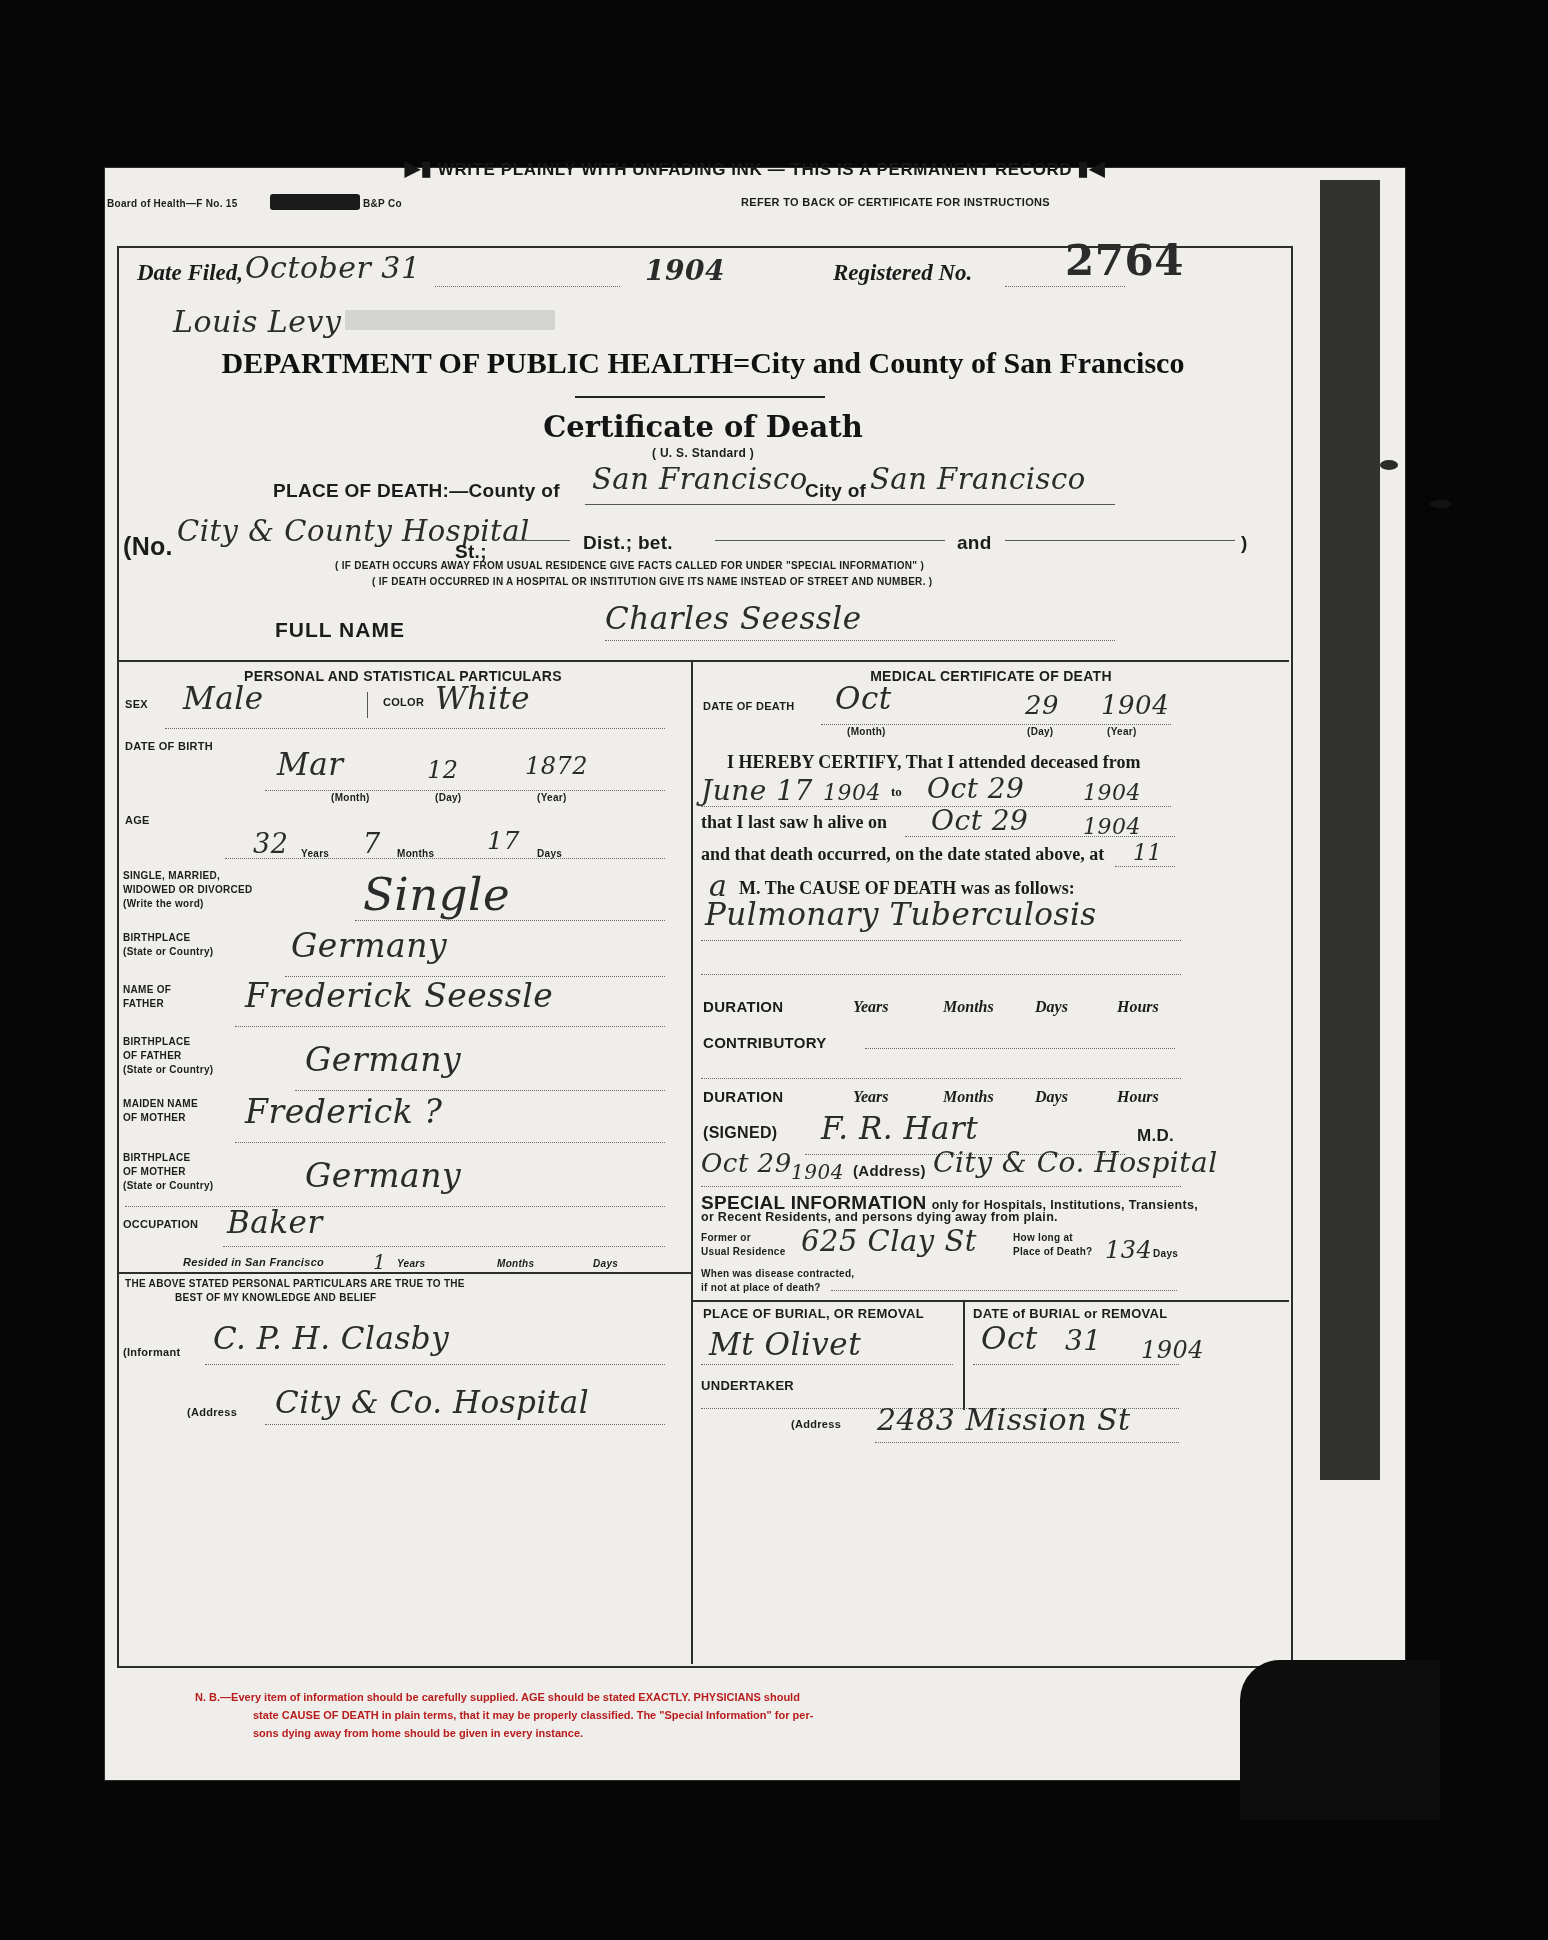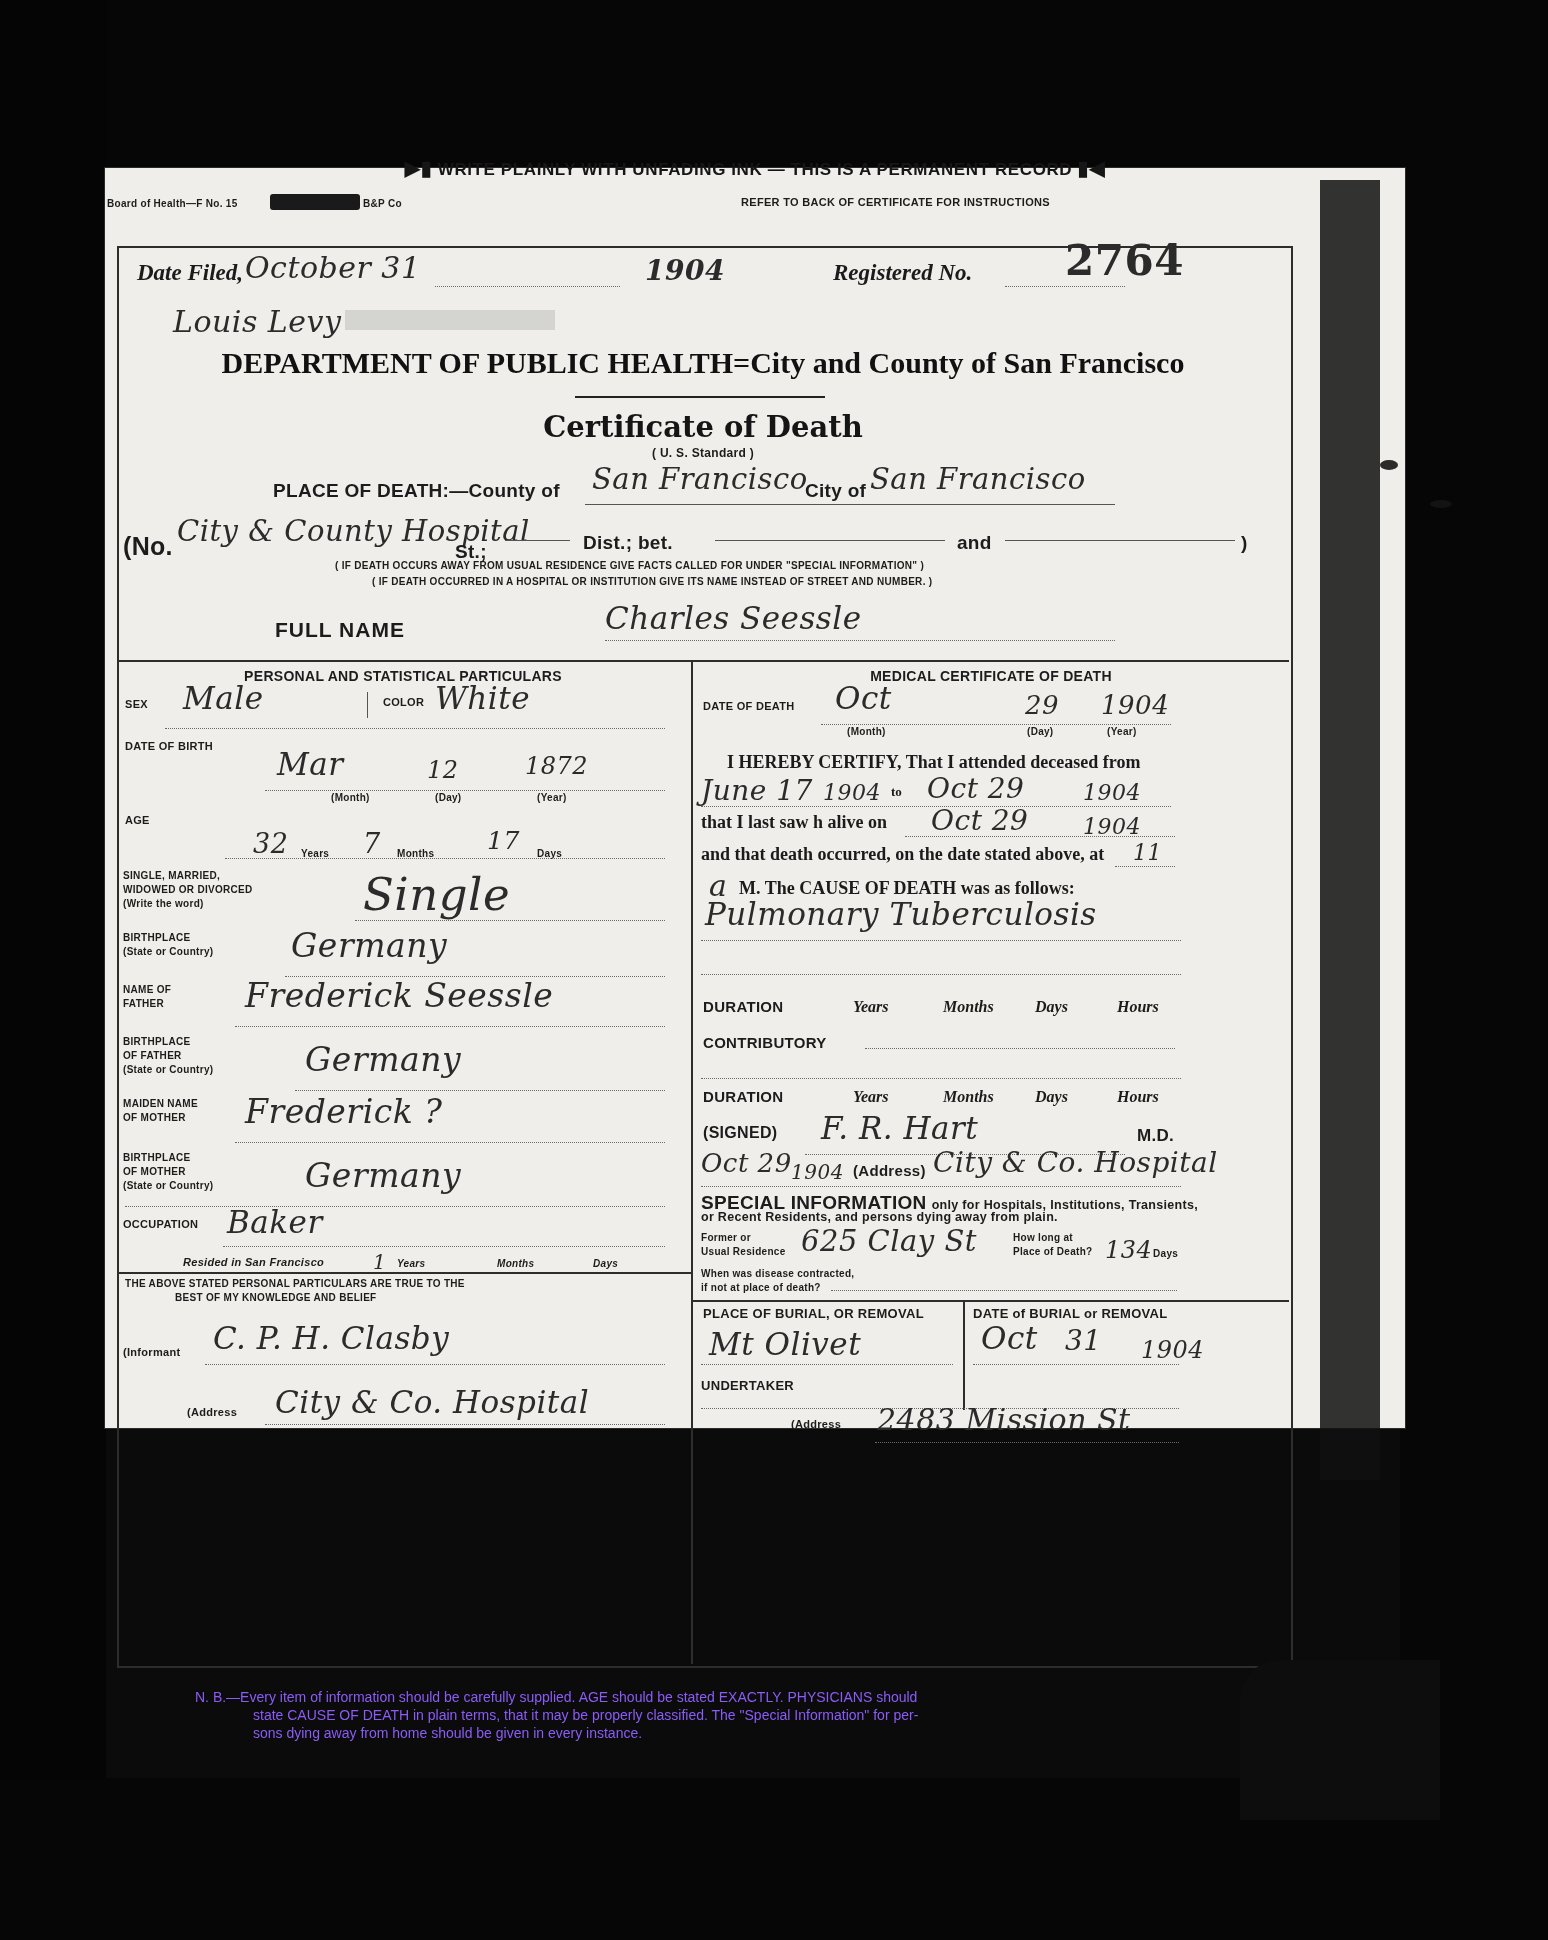--- a/index.html
+++ b/index.html
@@ -18,21 +18,21 @@
     width: 1548px;
     height: 1940px;
     background: #0b0b0b;
   }
   
   .sheet {
     position: absolute;
     left: 105px;
     top: 168px;
     width: 1300px;
-    height: 1260px;
+    height: 1612px;
     background: #efeeea;
     box-shadow: 0 0 0 1px #2a2a2a;
   }
   
   .edge-left {
     position: absolute; left: 0; top: 0; width: 106px; height: 1940px;
     background: #050505;
   }
   .edge-right {
     position: absolute; left: 1400px; top: 0; width: 148px; height: 1940px;
@@ -101,21 +101,21 @@
     position: absolute;
     left: 12px; top: 78px;
     width: 1172px; height: 1418px;
     border: 2px solid #2d2d2d;
   }
 
   .center { text-align: center; }
   .nb {
     position: absolute;
     left: 90px; top: 1520px; width: 1060px;
-    font-size: 14px; font-weight: normal; color: #8b5cf6;
+    font-size: 11px; font-weight: bold; color: #b91c1c;
     line-height: 18px;
   }
 </style>
 </head>
 <body>
 
 <div class="page">
 
   <div class="edge-top"></div>
   <div class="edge-left"></div>

